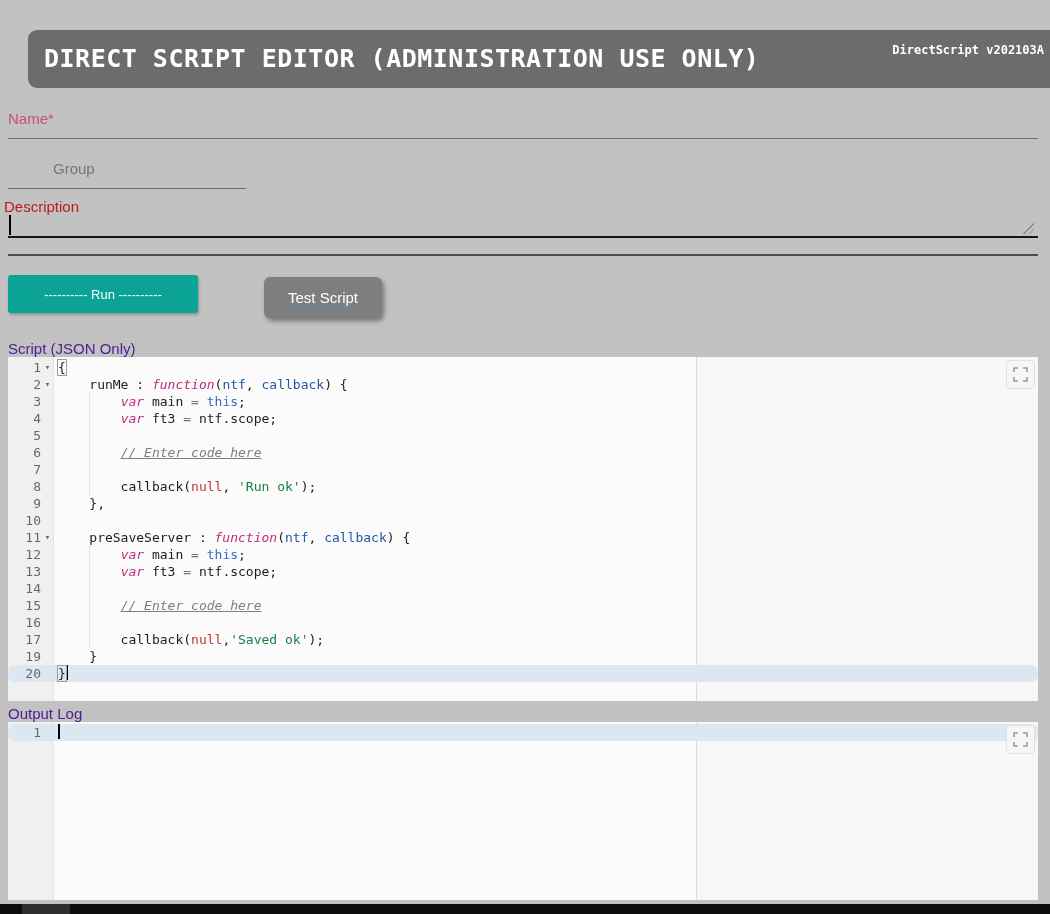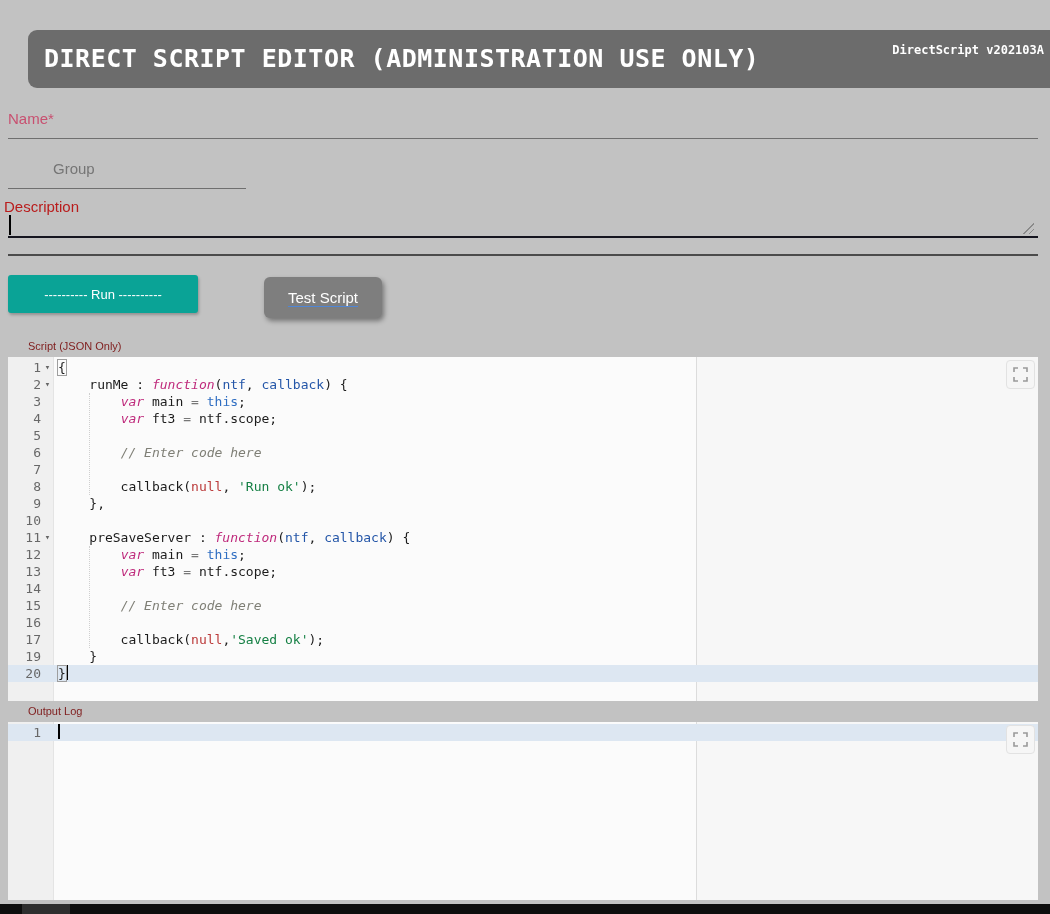--- a/index.html
+++ b/index.html
@@ -70,21 +70,21 @@
     box-shadow:1px 2px 3px rgba(0,0,0,0.25); cursor:pointer;
   }
   .test-btn {
     position:absolute; left:264px; top:277px; width:118px; height:41px;
     background:#7e7e7e; color:#fff; border:none; border-radius:6px;
     font-size:15px; font-family:"Liberation Sans", sans-serif;
     box-shadow:2px 3px 5px rgba(0,0,0,0.4); cursor:pointer;
   }
   .test-btn span { text-decoration:underline; text-decoration-color:#4f86d6; text-underline-offset:3px; }
 
-  .section-label { position:absolute; font-size:11px; color:#7f1d1d;margin-left:20px; }
+  .section-label { position:absolute; font-size:15px; color:#4c1d95; }
   .script-label { left:8px; top:340px; }
   .output-label { left:8px; top:705px; }
 
   
   .editor {
     position:absolute; left:8px; width:1030px; background:#fbfbfb;
     font-family:"DejaVu Sans Mono", monospace; font-size:13px; line-height:17px;
     overflow:hidden;
   }
   .ed-script { top:357px; height:344px; }
@@ -93,35 +93,35 @@
   .gutter-strip {
     position:absolute; left:0; top:0; bottom:0; width:46px;
     background:#f0f0f0; border-right:1px solid #e4e4e4; z-index:0;
   }
   .ruler-shade {
     position:absolute; left:688px; right:0; top:0; bottom:0;
     background:#f7f7f7; border-left:1px solid #dcdcdc; z-index:0;
   }
   .rows { position:absolute; left:0; right:0; top:2px; z-index:1; }
   .cm-row { display:flex; height:17px; }
-  .cm-row.active { background:#dde7f2; }
+  .cm-row.active { background:#dde7f2;border-radius:7px; }
   .gutter-cell { width:46px; flex:none; display:flex; color:#686868; }
   .gutter-cell .num { width:33px; text-align:right; }
   .gutter-cell .fold { width:13px; text-align:center; font-size:9px; color:#666; line-height:17px; cursor:pointer; }
   .cm-line { flex:1; padding-left:4px; white-space:pre; color:#1c1c1c; }
 
   .indent-guide { position:absolute; width:0; border-left:1px dotted #cfcfcf; z-index:1; }
 
   .tok-plain { color:#1c1c1c; }
   .tok-kw    { color:#bf2a7c; font-style:italic; }
   .tok-def   { color:#2456a8; }
   .tok-atom  { color:#2f6ec2; }
   .tok-null  { color:#bb3a3a; }
   .tok-str   { color:#168045; }
-  .tok-com   { color:#7f7f76; font-style:italic; }
+  .tok-com   { color:#7f7f76; font-style:italic;text-decoration:underline; }
   .tok-op    { color:#777777; }
   .tok-bracket { outline:1px solid #9e9e9e; }
   .tok-cursor {
     display:inline-block; width:2px; height:15px; background:#000;
     vertical-align:-2px;
   }
 
   .fs-btn {
     position:absolute; right:3px; top:3px; width:29px; height:29px;
     background:#f6f6f6; border:1px solid #e2e2e2; border-radius:4px;

